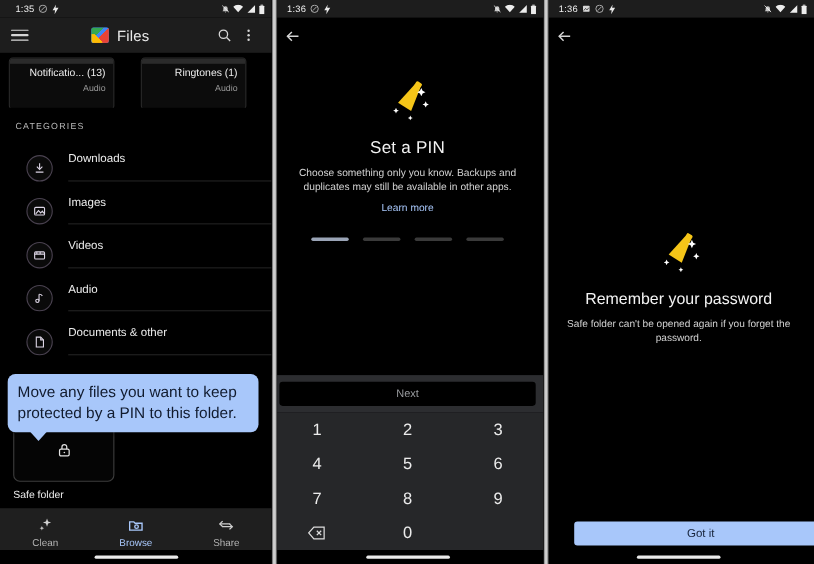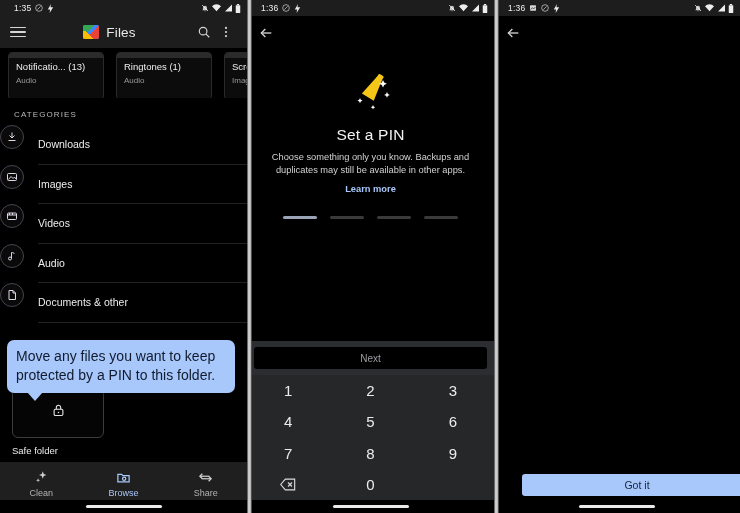--- a/index.html
+++ b/index.html
@@ -79,25 +79,26 @@
      background: linear-gradient(135deg,#34a853 0%, #34a853 38%, #4285f4 38%, #4285f4 55%, #ea4335 55%); }
   .bl-y { left:0; bottom:0; width:60%; height:55%;
      background: linear-gradient(45deg,#fbbc04 0%, #fbbc04 60%, transparent 60%); }
   .brand-title { color:#eaeaea; font-size:13.5px; font-weight:500; letter-spacing:.2px; }
   .ab-icon { color:#d6d6d6; display:flex; align-items:center; justify-content:center;
      width:22px; height:22px; cursor:pointer; }
 
   
   .cards {
     display: flex;
-    gap: 12px;
+    gap: 24px;
     padding: 0 8px;
     margin-top: 4px;
     height: 46px;
     overflow: hidden;
+    text-align: right;
   }
   .card {
     flex: 0 0 96px;
     height: 48px;
     background: #0c0c0c;
     border: 1px solid #2a2a2a;
     border-radius: 4px;
     padding: 8px 7px 0 7px;
     position: relative;
     overflow: hidden;
@@ -108,23 +109,23 @@
   .card .c-title { font-size:9.5px; color:#ededed; white-space:nowrap; overflow:hidden; }
   .card .c-sub { font-size:8px; color:#9a9a9a; margin-top:4px; }
 
   
   .cat-label {
     font-size: 8px; letter-spacing: 1.1px; color:#b9b9b9;
     padding: 12px 14px 6px 14px; text-transform: uppercase;
   }
   .cat-list { padding-left: 0; }
   .cat-row {
-    display: flex; align-items: flex-start;
+    display: flex; align-items: flex-end;
     height: 39.5px;
-    padding-left: 0;
+    padding-left: 24px;
     cursor: pointer;
   }
   .cat-ico {
     width: 24px; height: 24px; border-radius: 50%;
     border: 1px solid #4a4250;
     display:flex;align-items:center;justify-content:center;
     color:#ddd6e6; flex:0 0 auto;
     background: #0a0a0a;
   }
   .cat-txtwrap { flex:1; margin-left: 14px; height: 100%; display:flex; align-items:center;
@@ -189,21 +190,21 @@
   .hero2 { padding-top: 22px; }
   .title2 {
     text-align:center; color:#f2f2f2; font-size:15.5px; font-weight:500;
     margin-top: 14px; letter-spacing:.2px;
   }
   .body2 {
     text-align:center; color:#d2d2d2; font-size:9.3px; line-height:1.42;
     margin: 7px auto 0 auto; width: 212px;
   }
   .learnmore {
-    display:block; text-align:center; color:#a8c7fa; font-size:9.3px; margin-top:7px; cursor:pointer;font-weight:bold;
+    display:block; text-align:center; color:#a8c7fa; font-size:9.3px; margin-top:7px; cursor:pointer;
   }
   .steps { display:flex; justify-content:center; gap:13px; margin-top: 22px; }
   .step { width: 34px; height: 3px; border-radius: 2px; background:#3a3a3a; cursor:pointer;}
   .step.active { background:#9aa4b6; }
 
   .nextwrap {
     position:absolute; left:0; right:0; bottom: 138px;
     background:#2c2d30; padding: 6px 7px;
     z-index: 15;
   }
@@ -610,20 +611,36 @@
 
     <div class="backbar">
       <span class="back-ico">
         <svg width="16" height="16" viewBox="0 0 24 24" fill="none" stroke="currentColor" stroke-width="2">
             <line x1="20" y1="12" x2="5" y2="12"></line>
             <polyline points="11,6 5,12 11,18"></polyline>
           </svg>
       </span>
     </div>
 
+    <div class="hero3">
+      <div class="wand">
+        <svg width="46" height="40" viewBox="0 0 46 40">
+          <g transform="rotate(32 23 20)">
+            <path d="M20 4 L26 4 L30 26 L16 26 Z" fill="#f5c518"></path>
+            <rect x="20" y="0" width="6" height="6" rx="1.4" fill="#f5c518"></rect>
+          </g>
+          <path d="M35 8 l1.2 2.6 2.6 1.2 -2.6 1.2 -1.2 2.6 -1.2-2.6 -2.6-1.2 2.6-1.2z" fill="#fff"></path>
+          <path d="M39 20 l.9 2 2 .9 -2 .9 -.9 2 -.9-2 -2-.9 2-.9z" fill="#fff"></path>
+          <path d="M12 26 l.8 1.8 1.8.8 -1.8.8 -.8 1.8 -.8-1.8 -1.8-.8 1.8-.8z" fill="#fff"></path>
+          <path d="M25 33 l.7 1.5 1.5.7 -1.5.7 -.7 1.5 -.7-1.5 -1.5-.7 1.5-.7z" fill="#fff"></path>
+        </svg>
+      </div>
+      <div class="title3">Remember your password</div>
+      <div class="body3">Safe folder can't be opened again if you forget the password.</div>
+    </div>
 
     <div class="gotitwrap">
       <button class="gotit">Got it</button>
     </div>
 
     <div class="navbar-black"></div>
     <div class="gesturebar"></div>
   </div>
 
 </div>

